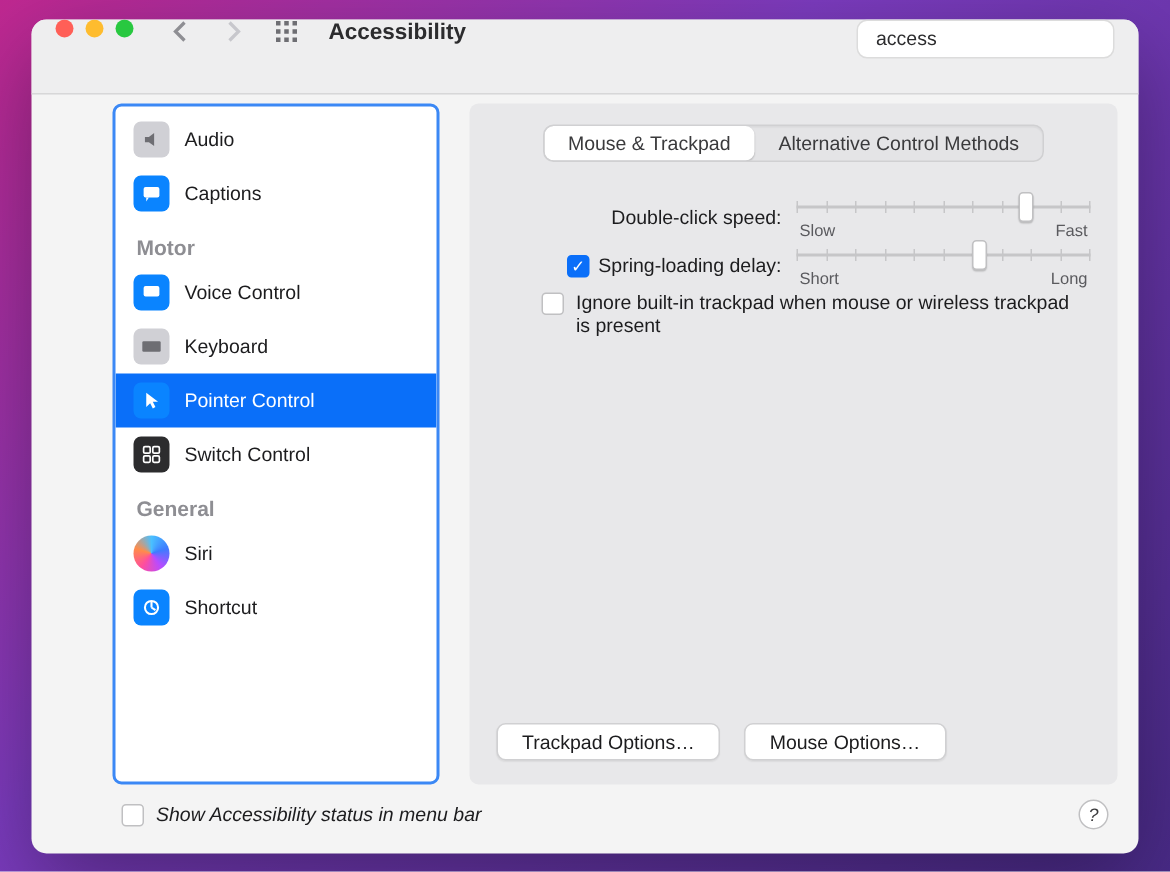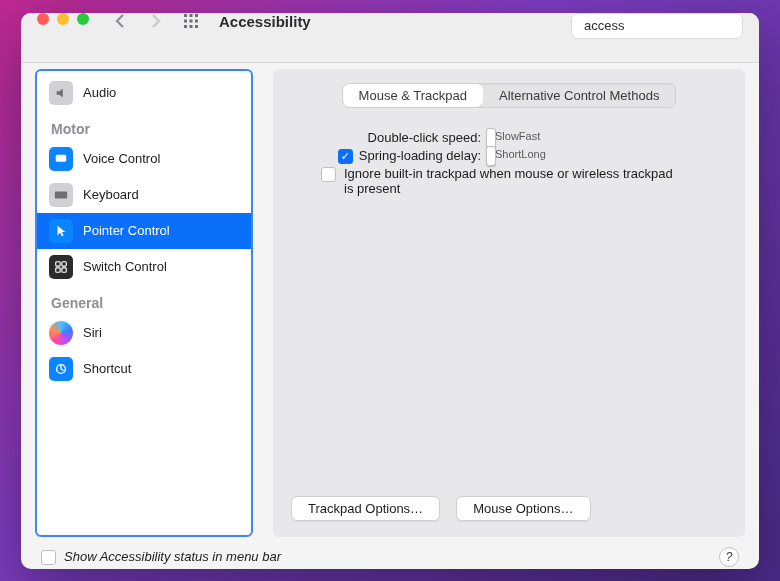--- a/index.html
+++ b/index.html
@@ -32,21 +32,21 @@
   .title { font-weight:600; font-size:15px; color:#2c2c2e; flex:0 0 auto; }
   .spacer { flex:1; }
   .search {
     display:flex; align-items:center; gap:6px;
     width:172px; height:26px;
     background:#fff; border:1px solid #dcdcdc; border-radius:7px;
     padding:0 6px; font-size:13px; color:#8e8e93;
   }
   .search input { border:none; outline:none; font-size:13px; flex:1; color:#2c2c2e; background:transparent; }
 
-  .body { flex:1; display:flex; flex-direction:column; padding: 6px 14px 0 14px; gap:8px; }
+  .body { flex:1; display:flex; flex-direction:column; padding: 6px 14px 14px 14px; gap:8px;margin-left:40px; }
   .content-row { flex:1; display:flex; gap:20px; min-height:0; }
 
   .sidebar {
     width: 218px; background:#fff; border:2px solid #3b88f5; border-radius:6px;
     overflow-y:auto; padding:4px 0 10px 0;
   }
   .section-label {
     font-size:14px; font-weight:700; color:#8e8e93;
     padding:10px 14px 4px 14px;
   }
@@ -73,21 +73,21 @@
     box-shadow: inset 0 1px 1px rgba(0,0,0,0.05);
   }
   .seg {
     padding:4px 16px; font-size:13px; color:#3a3a3c;
   }
   .seg.active { background:#fff; border-radius:6px; box-shadow:0 1px 1px rgba(0,0,0,0.15); }
 
   .form { margin-top:22px; display:flex; flex-direction:column; gap:2px; font-size:13px; color:#1c1c1e; }
   .form-row { display:grid; grid-template-columns: 190px 1fr; align-items:center; gap:10px; }
   .row-label { text-align:right; display:flex;justify-content:flex-end;align-items:center;gap:6px; }
-  .slider-wrap { display:flex; gap:2px; }
+  .slider-wrap { display:flex; flex-direction:column; gap:2px; }
   .track {
     height:16px; position:relative;
     display:flex; align-items:center;
   }
   .track-line { position:absolute; top:7px; left:0; right:0; height:2px; background:#c6c6c8; }
   .ticks { position:absolute; left:0; right:0; top:4px; display:flex; justify-content:space-between; }
   .tick { width:1px; height:8px; background:#c6c6c8; }
   .thumb {
     position:absolute; top:-2px; width:10px; height:20px; border-radius:3px;
     background:#fff; border:1px solid #c0c0c2; box-shadow:0 1px 1px rgba(0,0,0,0.2);
@@ -172,20 +172,29 @@
 
       <div class="sidebar">
         <div class="side-item">
           <div class="icon-box icon-grey">
             <svg viewBox="0 0 16 16" fill="#6e6e73">
                 <path d="M3 6v4h3l4 3V3L6 6H3z"></path>
               </svg>
           </div>
           <span>Audio</span>
         </div>
+        <div class="side-item">
+          <div class="icon-box icon-blue">
+            <svg viewBox="0 0 16 16" fill="#fff">
+                <rect x="2" y="3" width="12" height="8" rx="1.5"></rect>
+                <path d="M6 11l-2 3v-3" fill="#fff"></path>
+              </svg>
+          </div>
+          <span>Captions</span>
+        </div>
 
         <div class="section-label">Motor</div>
         <div class="side-item">
           <div class="icon-box icon-blue">
             <svg viewBox="0 0 16 16" fill="#fff">
                 <rect x="2" y="3" width="12" height="8" rx="1.5"></rect>
                 <circle cx="6" cy="7" r="1"></circle>
                 <circle cx="8" cy="7" r="1"></circle>
                 <circle cx="10" cy="7" r="1"></circle>
               </svg>

